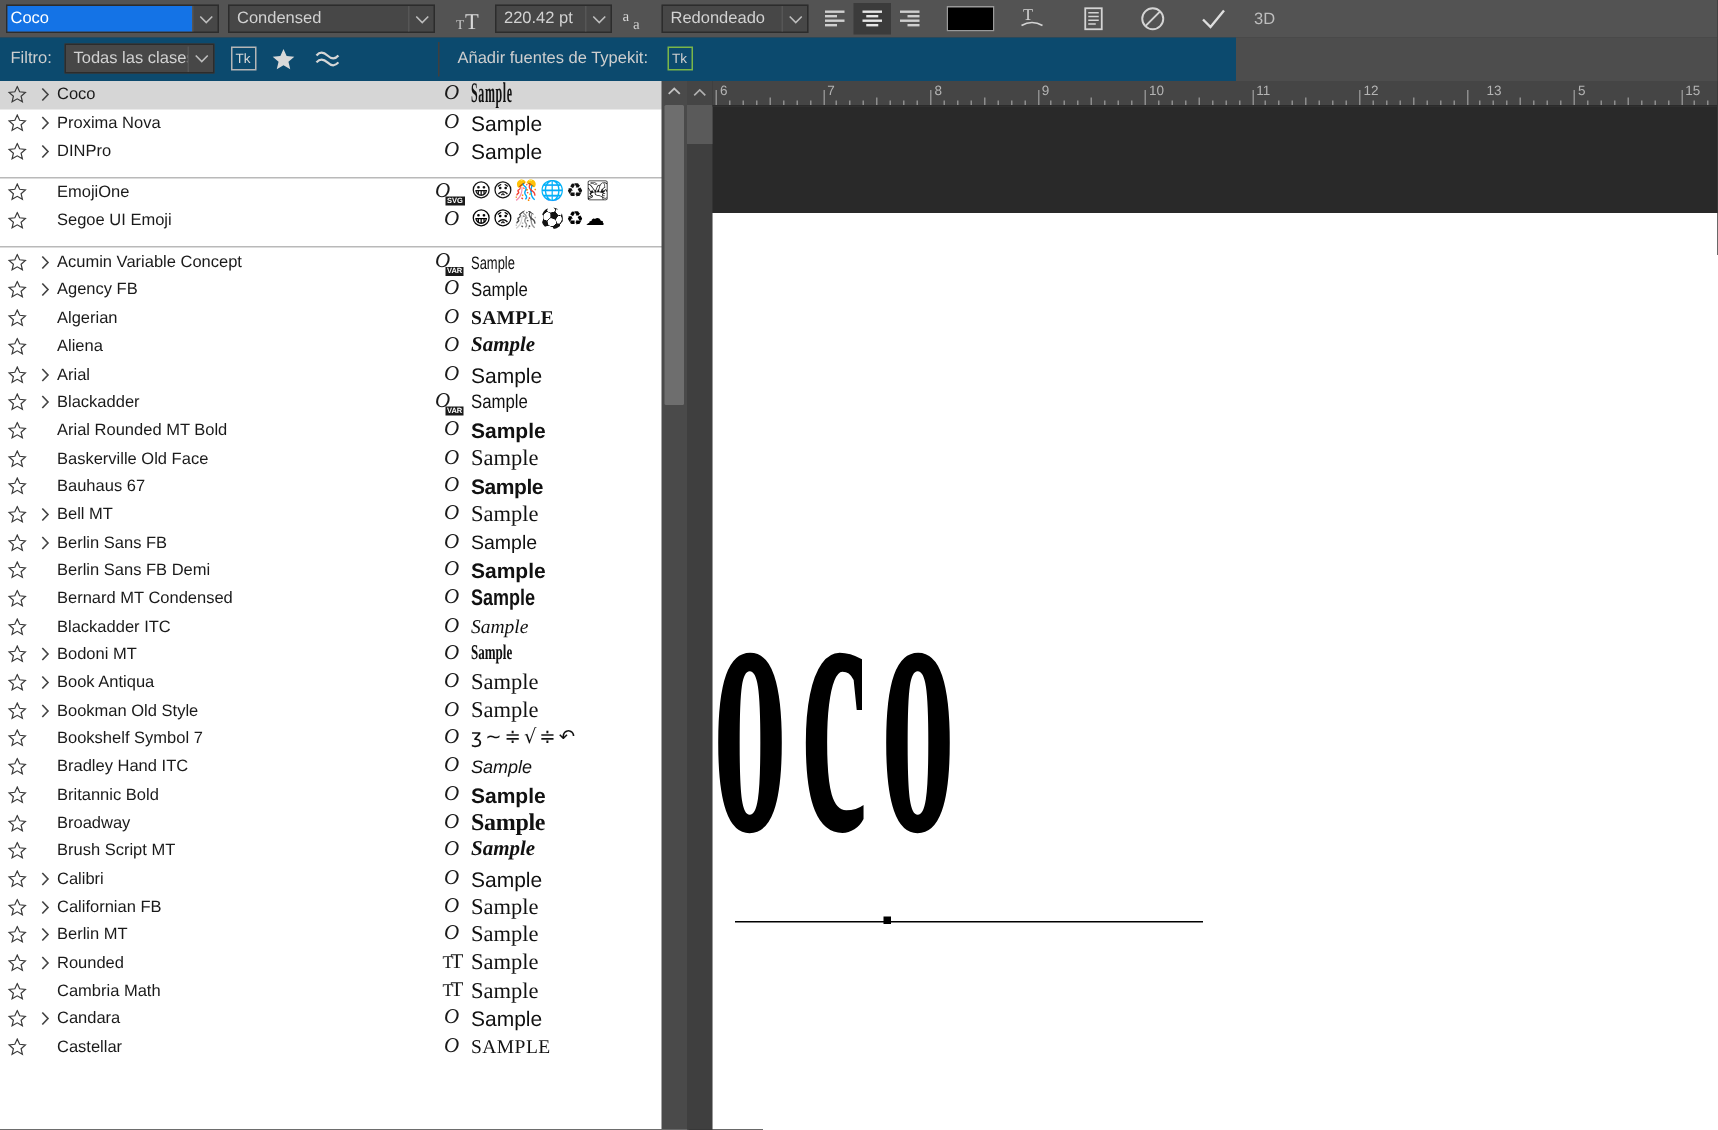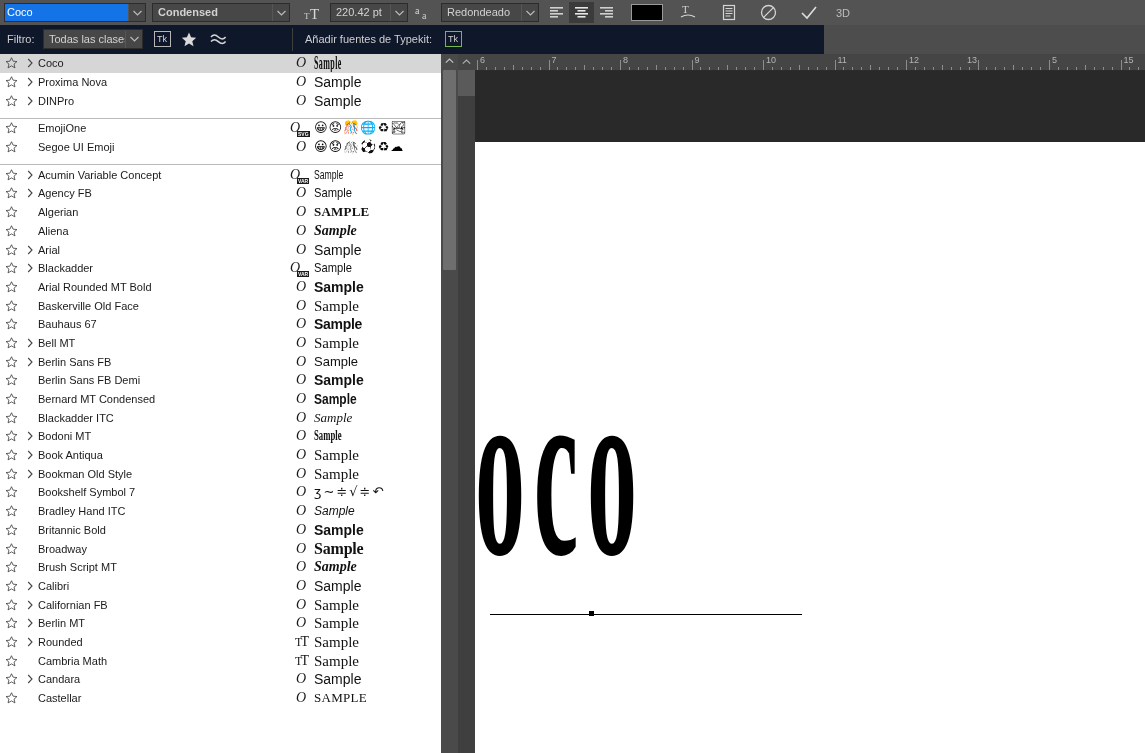--- a/index.html
+++ b/index.html
@@ -30,21 +30,21 @@
   .field .txt.sel{background:#1473e6;color:#ffffff;}
   .caret{
     width:16px;height:17px;border-left:1px solid #565656;
     display:flex;align-items:center;justify-content:center;flex:0 0 auto;
   }
   .caret svg{display:block;}
 
   #fontfamily{position:absolute;left:4px;top:3px;width:142px;}
   #fontfamily .txt{flex:1 1 auto;padding-left:2px;}
   #fontstyle{position:absolute;left:152px;top:3px;width:138px;}
-  #fontstyle .txt{flex:1 1 auto;font-weight:bold;}
+  #fontstyle .txt{flex:1 1 auto;}
   #fontsize{position:absolute;left:330px;top:3px;width:78px;}
   #fontsize .txt{flex:1 1 auto;}
   #aamode{position:absolute;left:441px;top:3px;width:98px;}
   #aamode .txt{flex:1 1 auto;}
 
   .icobtn{
     position:absolute;top:2px;width:23px;height:21px;
     display:flex;align-items:center;justify-content:center;
   }
 
@@ -63,21 +63,21 @@
   }
 
   .barlabel{font-size:11px;color:#bdbdbd;}
 
   
   .filterbar{
     position:absolute;left:0;top:25px;width:1145px;height:29px;
     background:#4d4d4d;border-bottom:1px solid #3b3b3b;
   }
   .filterbar .strip{
-    position:absolute;left:0;top:0;width:824px;height:29px;background:#0f172a;text-decoration:underline;
+    position:absolute;left:0;top:0;width:824px;height:29px;background:#0c4a6e;text-decoration:underline;
   }
   .fl-label{position:absolute;left:7px;top:8px;font-size:11px;color:#cfcfcf;}
   #filterclass{position:absolute;left:43px;top:4px;width:100px;height:20px;}
   #filterclass .txt{flex:1 1 auto;font-size:11px;}
   .fbtn{
     position:absolute;top:5px;width:20px;height:18px;
     display:flex;align-items:center;justify-content:center;
   }
   .tkbox{
     border:1px solid #b6b6b6;box-sizing:border-box;
@@ -986,21 +986,21 @@
         <div class="tick" style="left:431px;height:10px;"></div>
         <div class="num" style="left:434px;">12</div>
         <div class="tick" style="left:439.9375px;height:3px;"></div>
         <div class="tick" style="left:448.875px;height:3px;"></div>
         <div class="tick" style="left:457.8125px;height:3px;"></div>
         <div class="tick" style="left:466.75px;height:5px;"></div>
         <div class="tick" style="left:475.6875px;height:3px;"></div>
         <div class="tick" style="left:484.625px;height:3px;"></div>
         <div class="tick" style="left:493.5625px;height:3px;"></div>
         <div class="tick" style="left:502.5px;height:10px;"></div>
-        <div class="num" style="left:492px;">13</div>
+        <div class="num" style="left:516px;">13</div>
         <div class="tick" style="left:511.4375px;height:3px;"></div>
         <div class="tick" style="left:520.375px;height:3px;"></div>
         <div class="tick" style="left:529.3125px;height:3px;"></div>
         <div class="tick" style="left:538.25px;height:5px;"></div>
         <div class="tick" style="left:547.1875px;height:3px;"></div>
         <div class="tick" style="left:556.125px;height:3px;"></div>
         <div class="tick" style="left:565.0625px;height:3px;"></div>
         <div class="tick" style="left:574px;height:10px;"></div>
         <div class="num" style="left:577px;">5</div>
         <div class="tick" style="left:582.9375px;height:3px;"></div>

